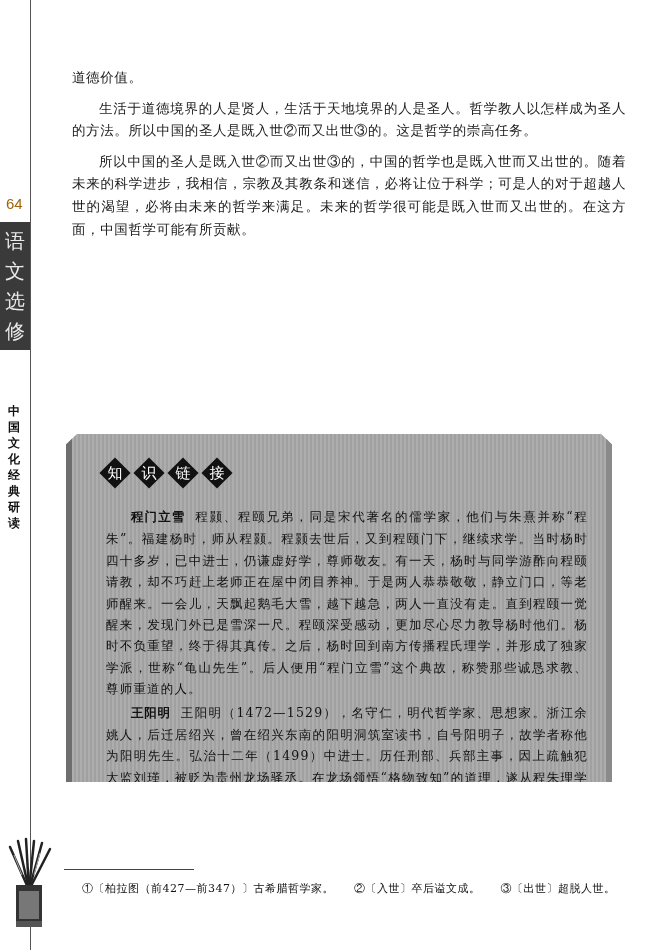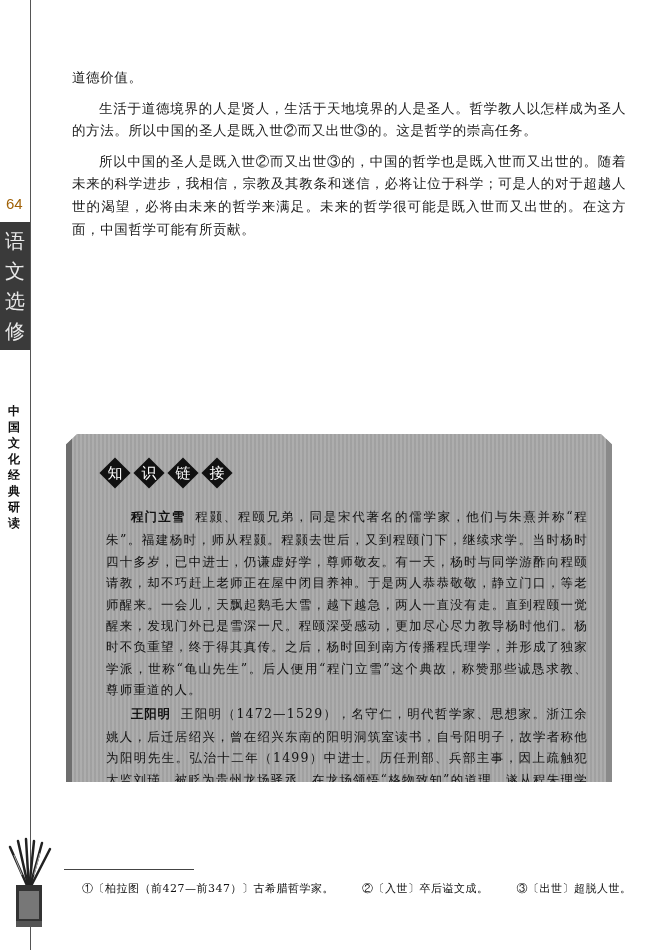--- a/index.html
+++ b/index.html
@@ -45,24 +45,24 @@
     content: ""; position: absolute; left: 4px; top: 4px; width: 22px; height: 22px; background: #111; transform: rotate(45deg);
   }
   .diamond span {
     position: absolute; left: 0; top: 0; width: 30px; height: 30px; line-height: 30px; text-align: center;
     color: #fff; font-size: 15px; font-family: "DejaVu Sans", sans-serif; z-index: 1;
   }
   .panel-body { position: absolute; left: 34px; top: 72px; width: 482px; }
   .entry {
     font-size: 12.5px; line-height: 21.4px; margin: 0 0 2px 0; text-indent: 2em; text-align: justify; letter-spacing: 1.2px; color: #111;
   }
-  .entry b { font-family: Liberation Mono, monospace; font-weight: bold; letter-spacing: 0.5px; margin-right: 10px; }
+  .entry b { font-family: Liberation Sans, sans-serif; font-weight: bold; letter-spacing: 0.5px; margin-right: 10px; }
   .footnote-rule { position: absolute; left: 64px; top: 869px; width: 130px; height: 1px; background: #444; }
   .footnotes {
-    position: absolute; left: 82px; top: 881px; display: flex; gap: 28px; font-size: 11px; color: #111; letter-spacing: 0.5px;
+    position: absolute; left: 82px; top: 881px; display: flex; gap: 20px; font-size: 11px; color: #111; letter-spacing: 0.5px;
   }
   .brush-pot { position: absolute; left: 4px; top: 835px; width: 50px; height: 100px; }
 </style>
 </head>
 <body>
 
 <div class="margin-rule"></div>
 <div class="page-number">64</div>
 
 <div class="side-tab">

